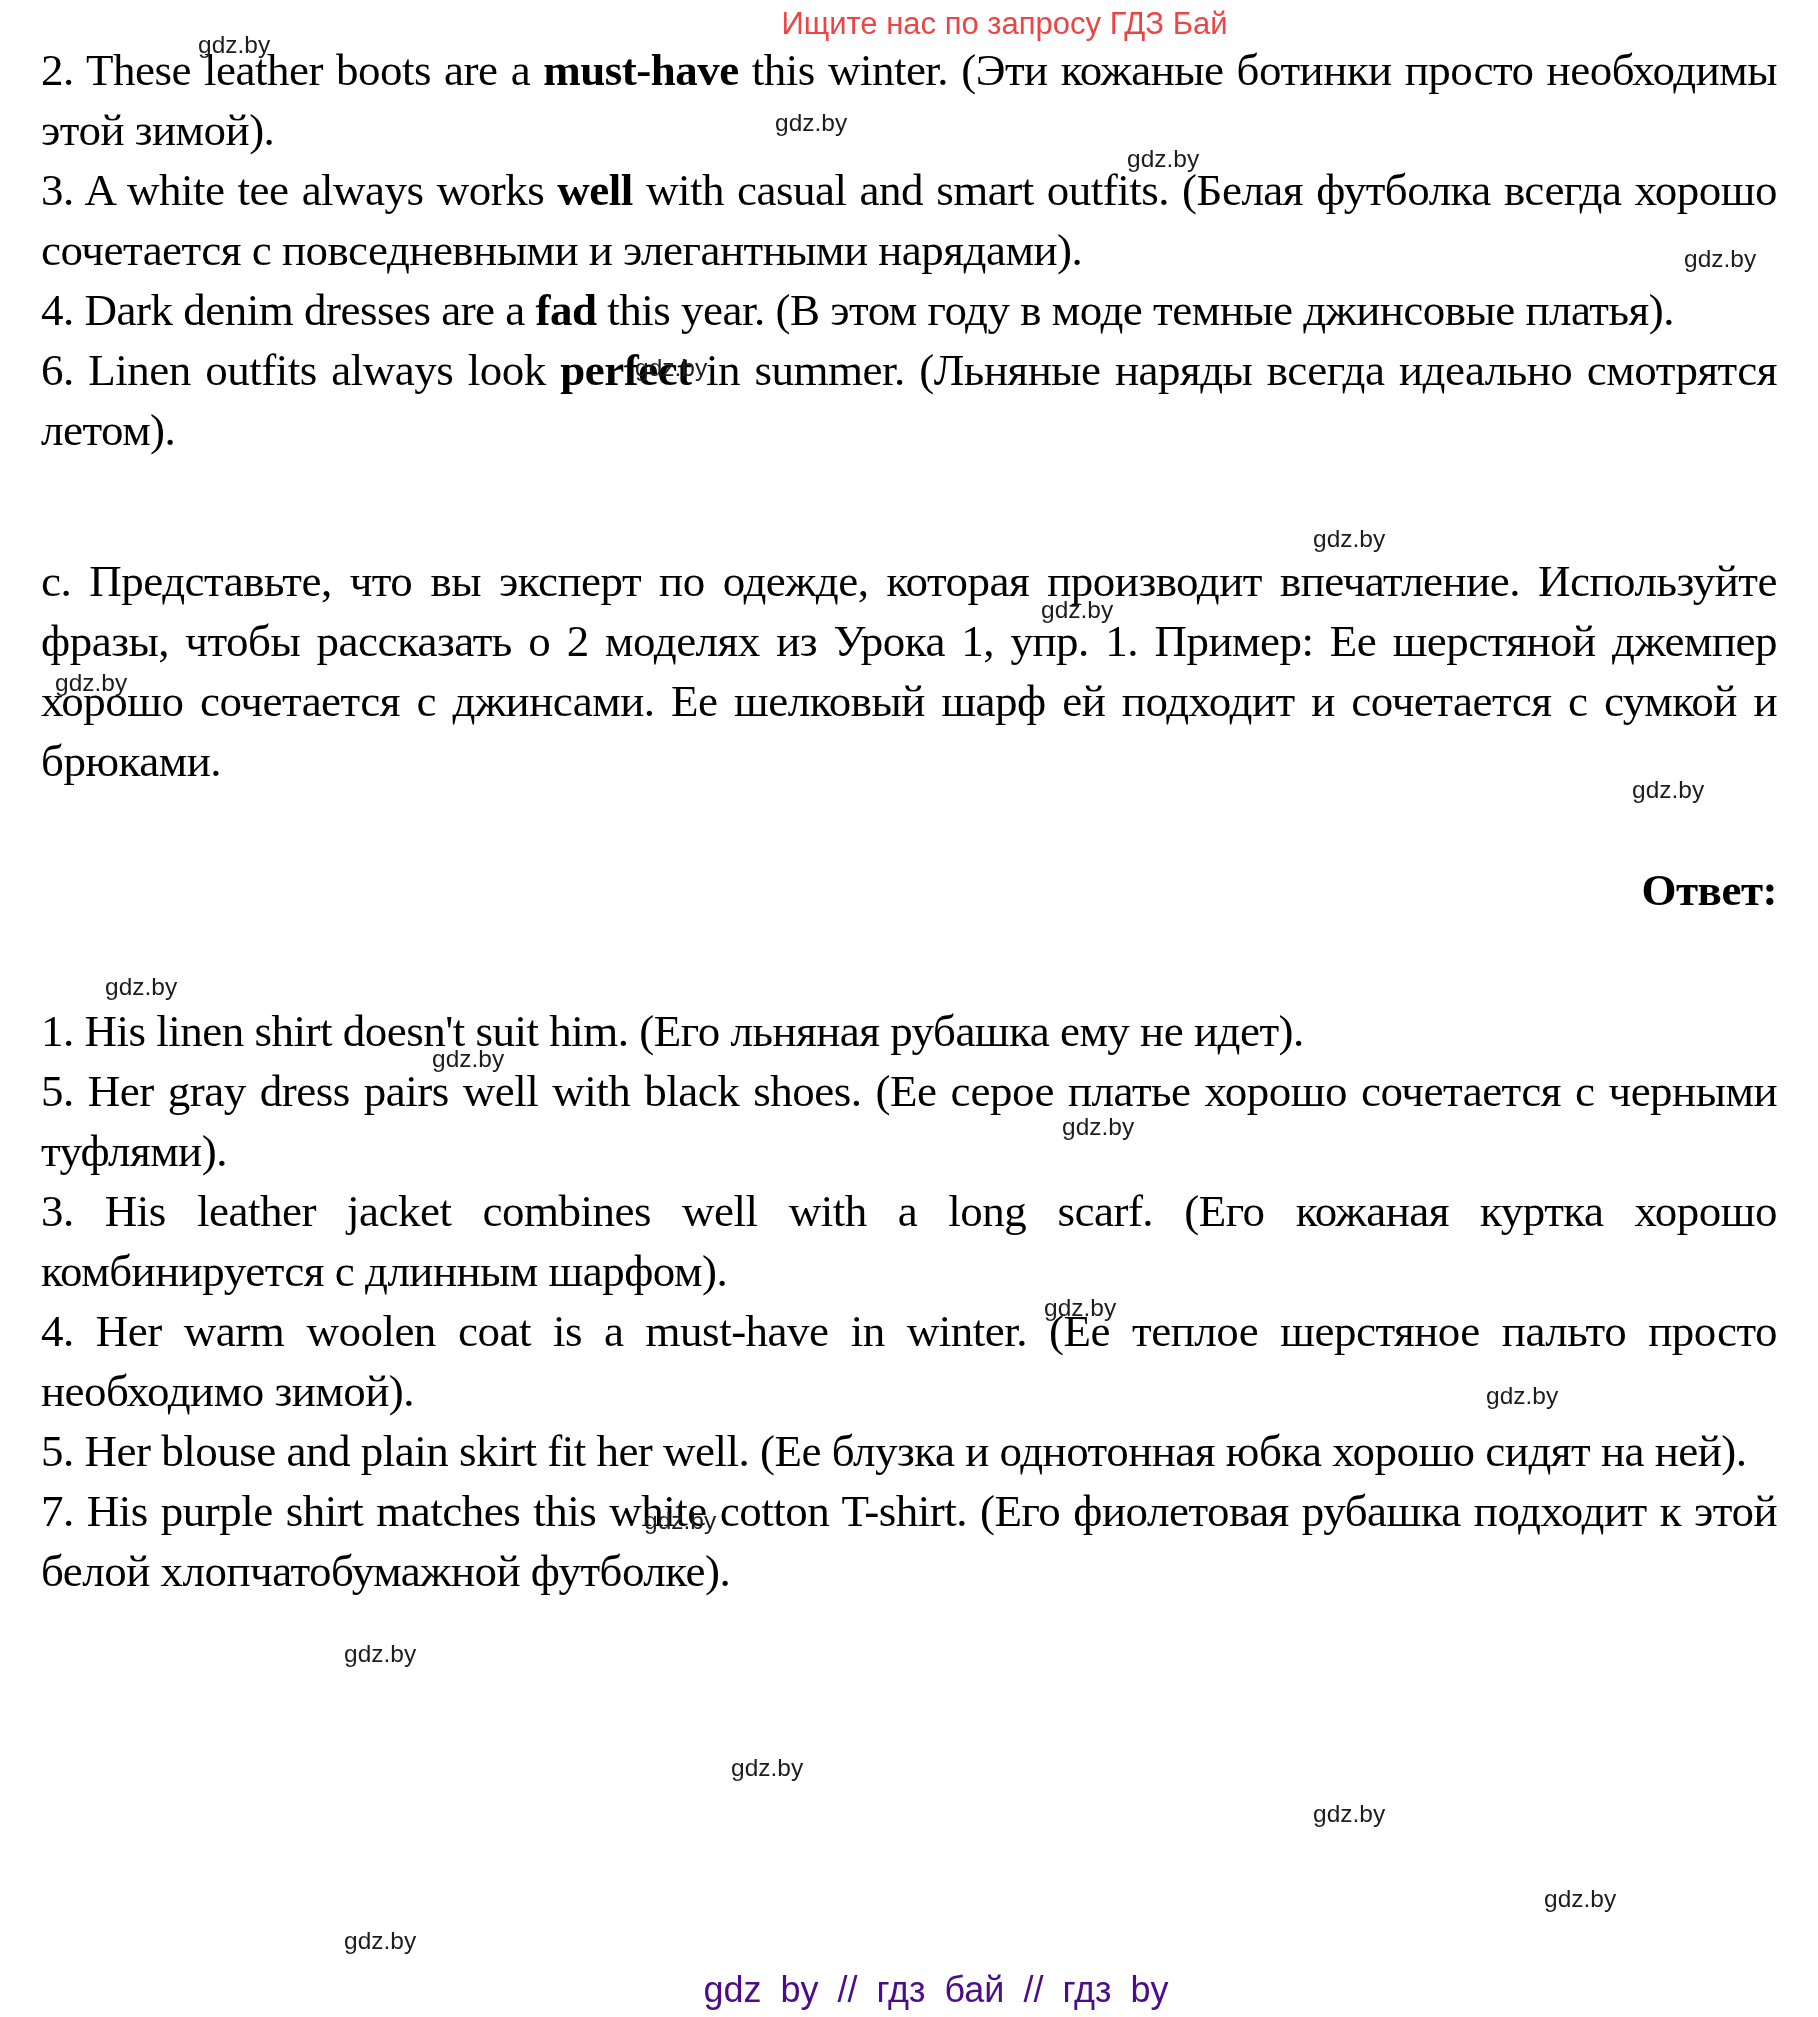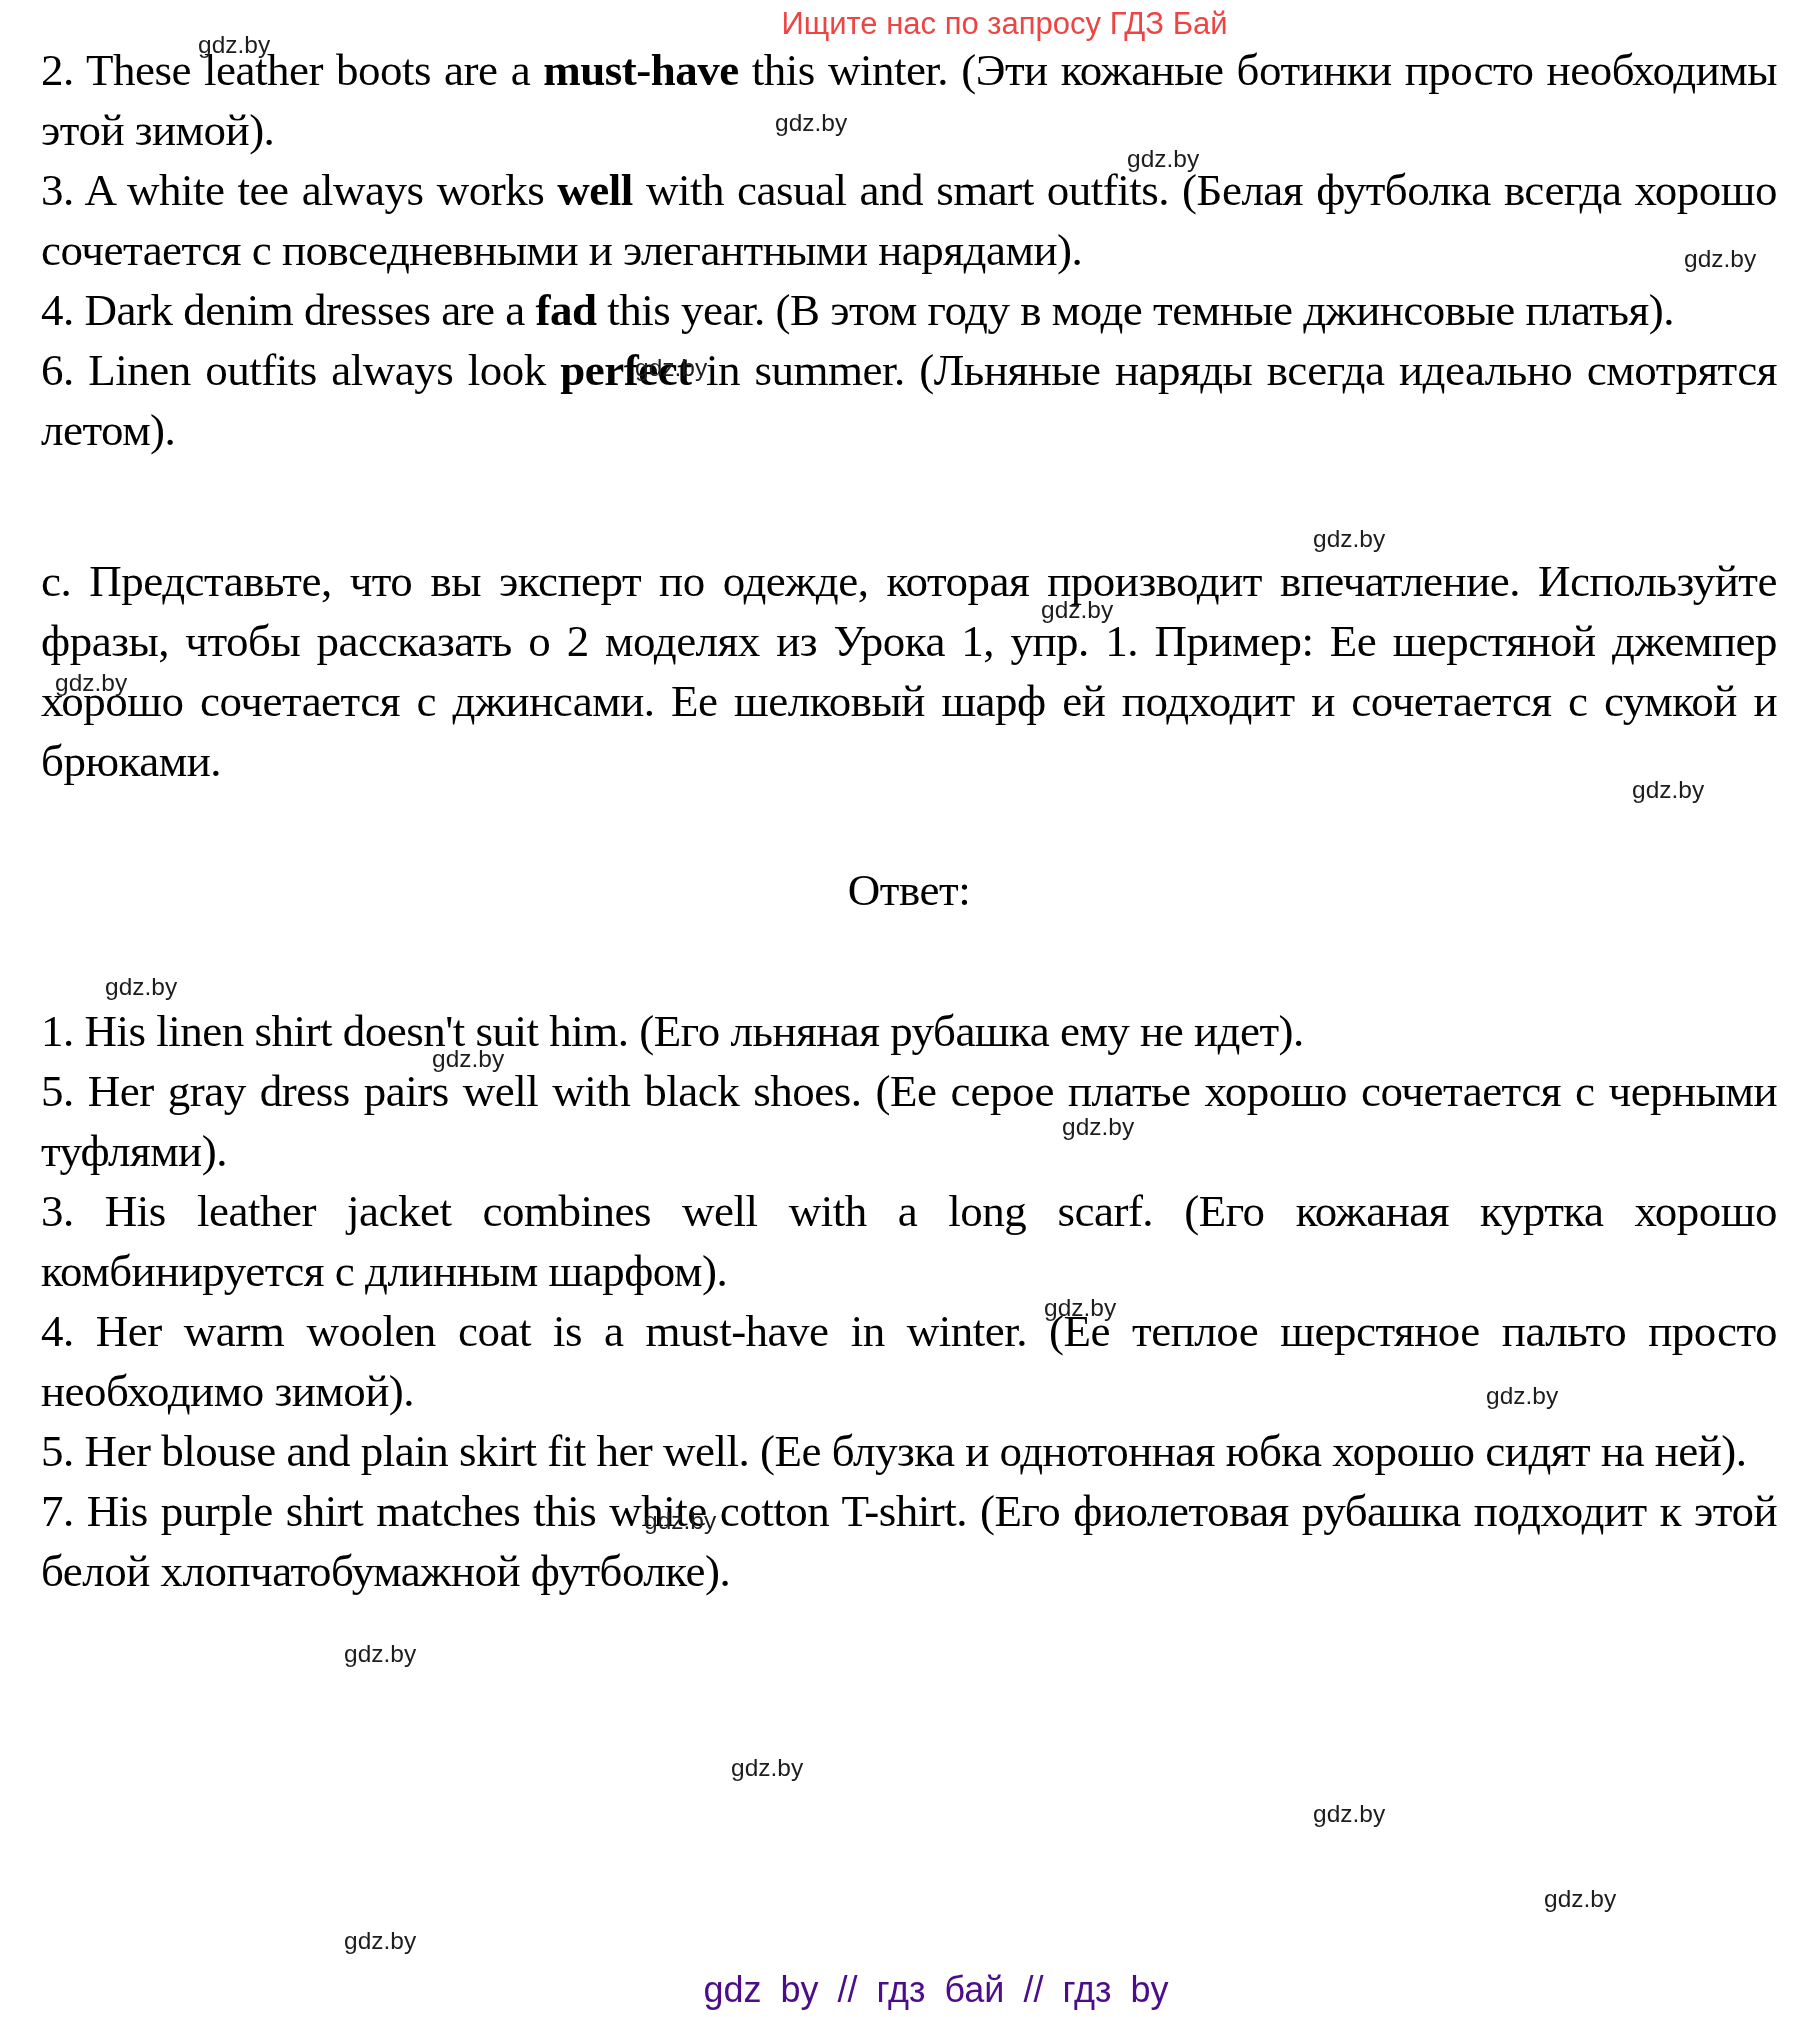--- a/index.html
+++ b/index.html
@@ -29,21 +29,21 @@
     left:41px;
     width:1736px;
     font-size:45px;
     line-height:60px;
     letter-spacing:-0.5px;
     text-align:justify;
   }
   .content p { margin:0; }
   .content b { font-weight:bold; }
   .task-c { margin-top:91px !important; }
-  .answer-label { margin-top:69px !important; text-align:center; }
+  .answer-label { margin-top:69px !important; text-align:right;font-weight:bold; }
   .answers { margin-top:81px; }
   .wm {
     position:absolute;
     font-family:"Liberation Sans", sans-serif;
     font-size:24.5px;
     color:#1d1d1d;
     letter-spacing:0;
     white-space:nowrap;
     line-height:1;
   }

